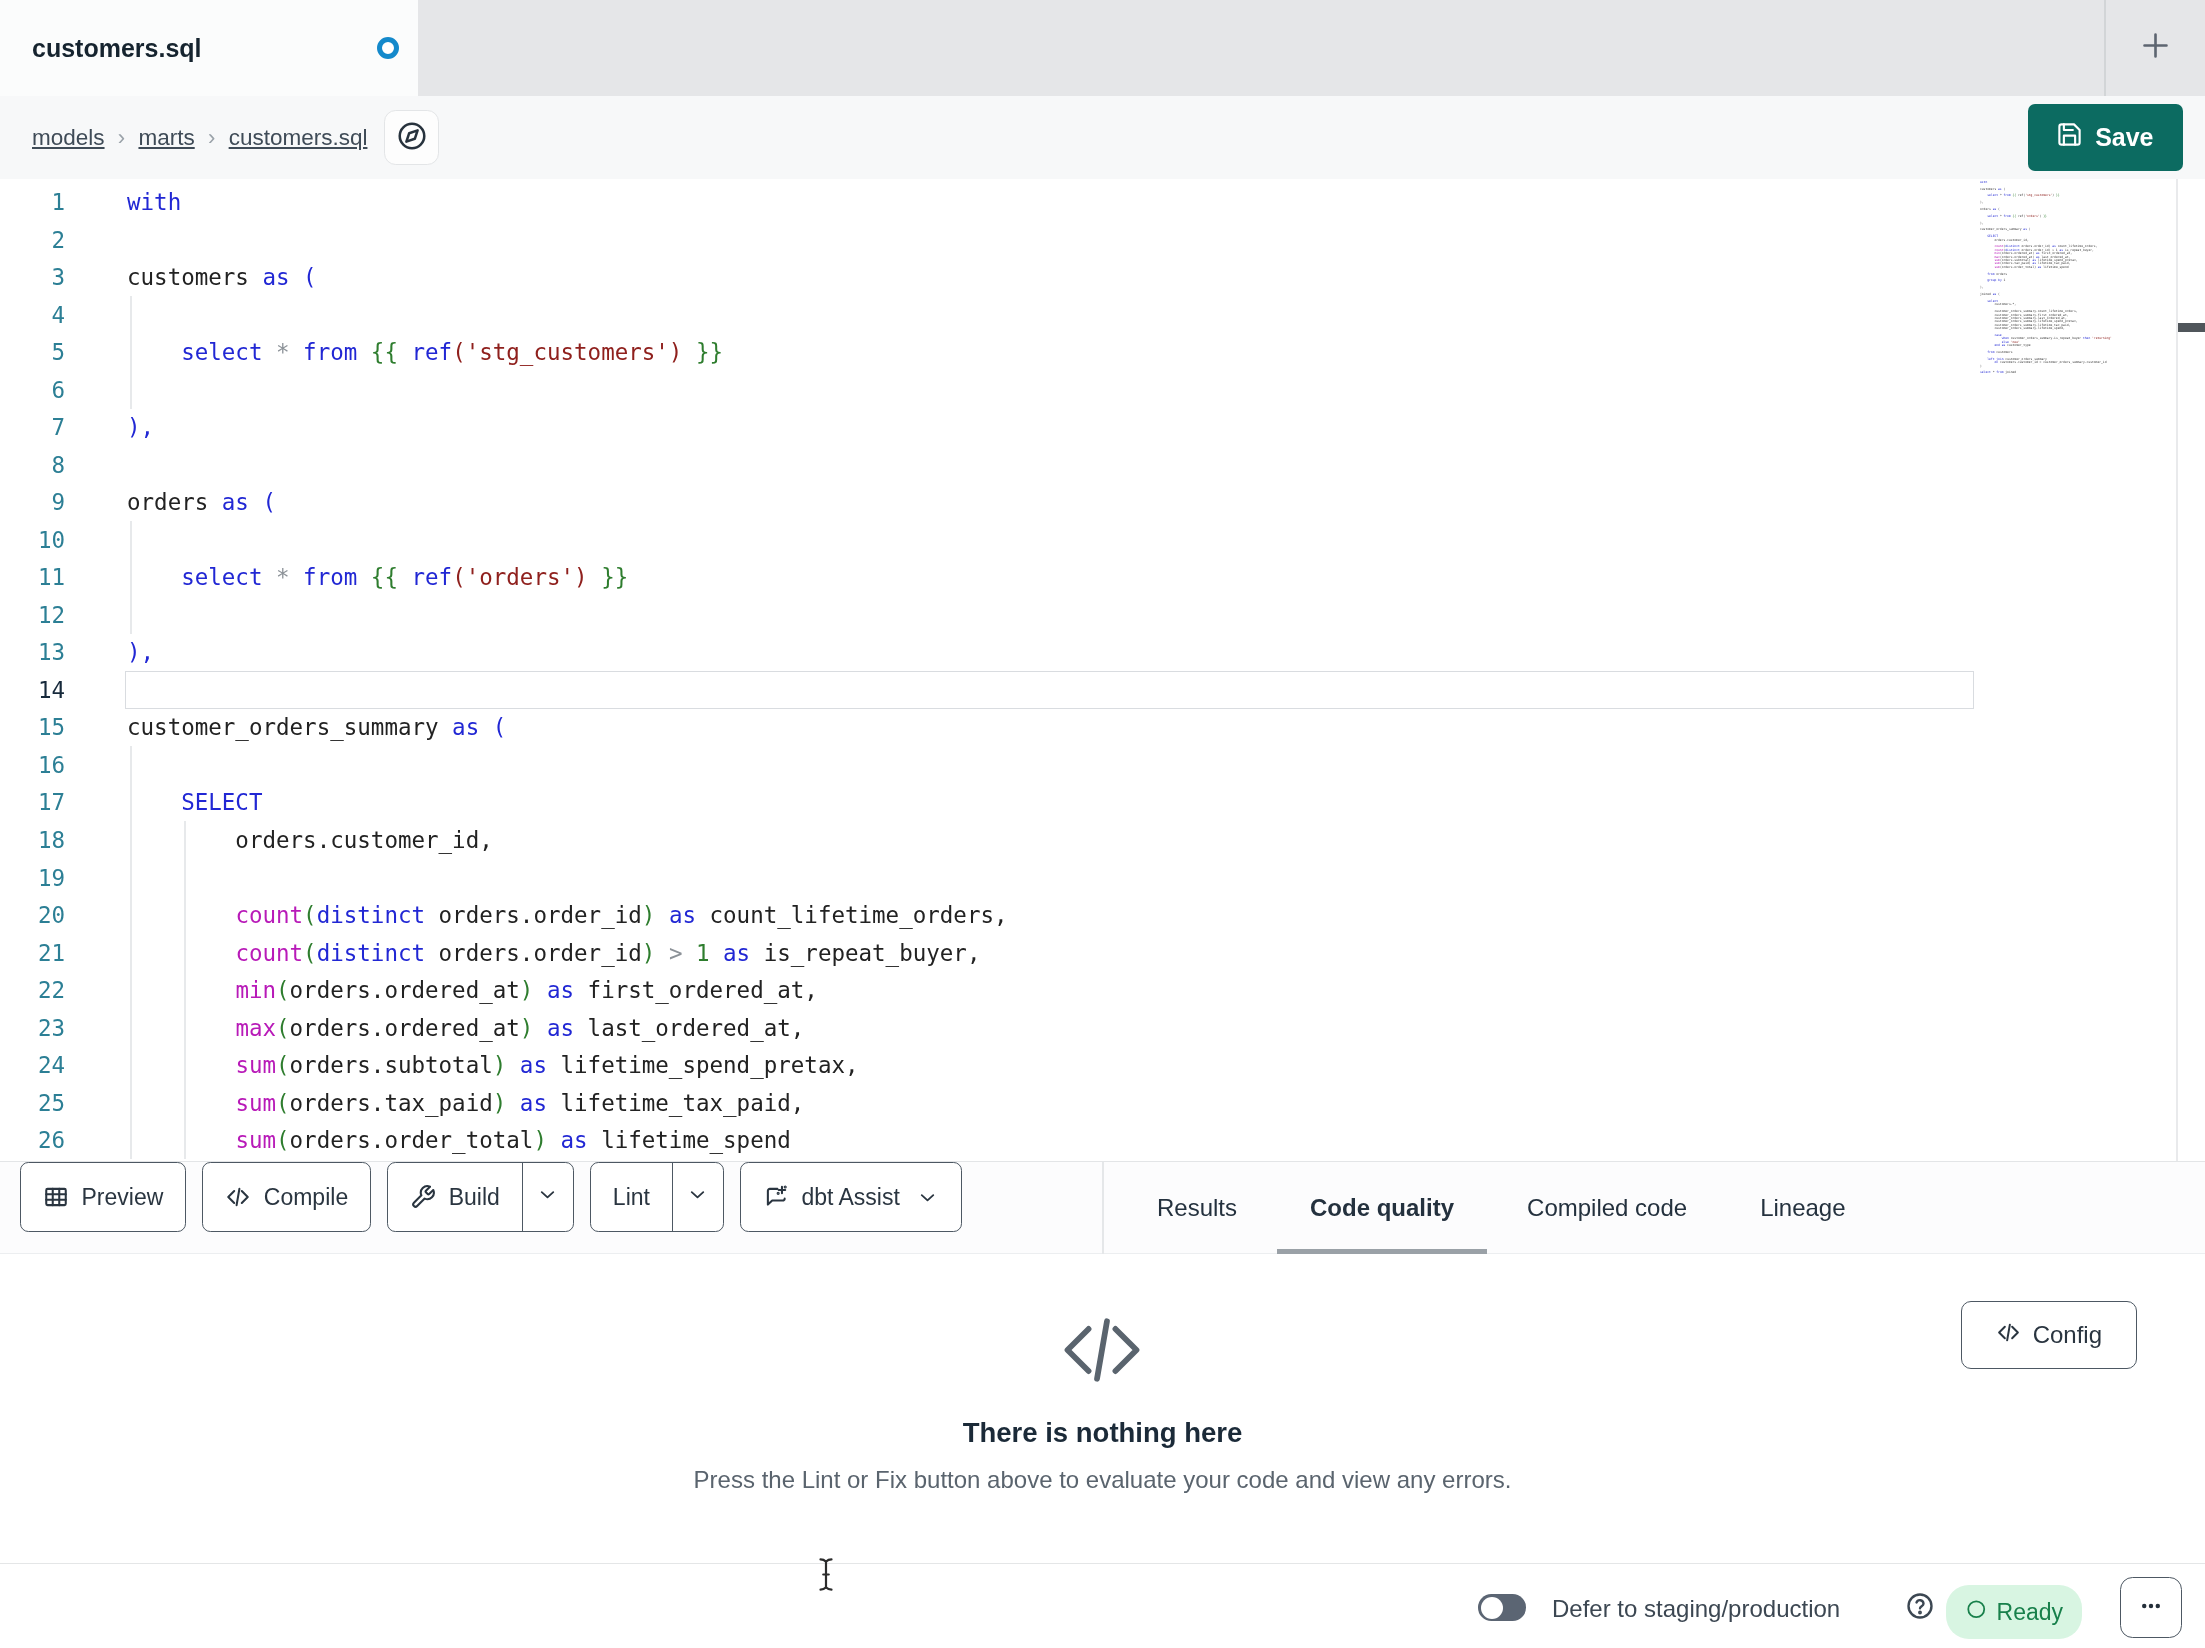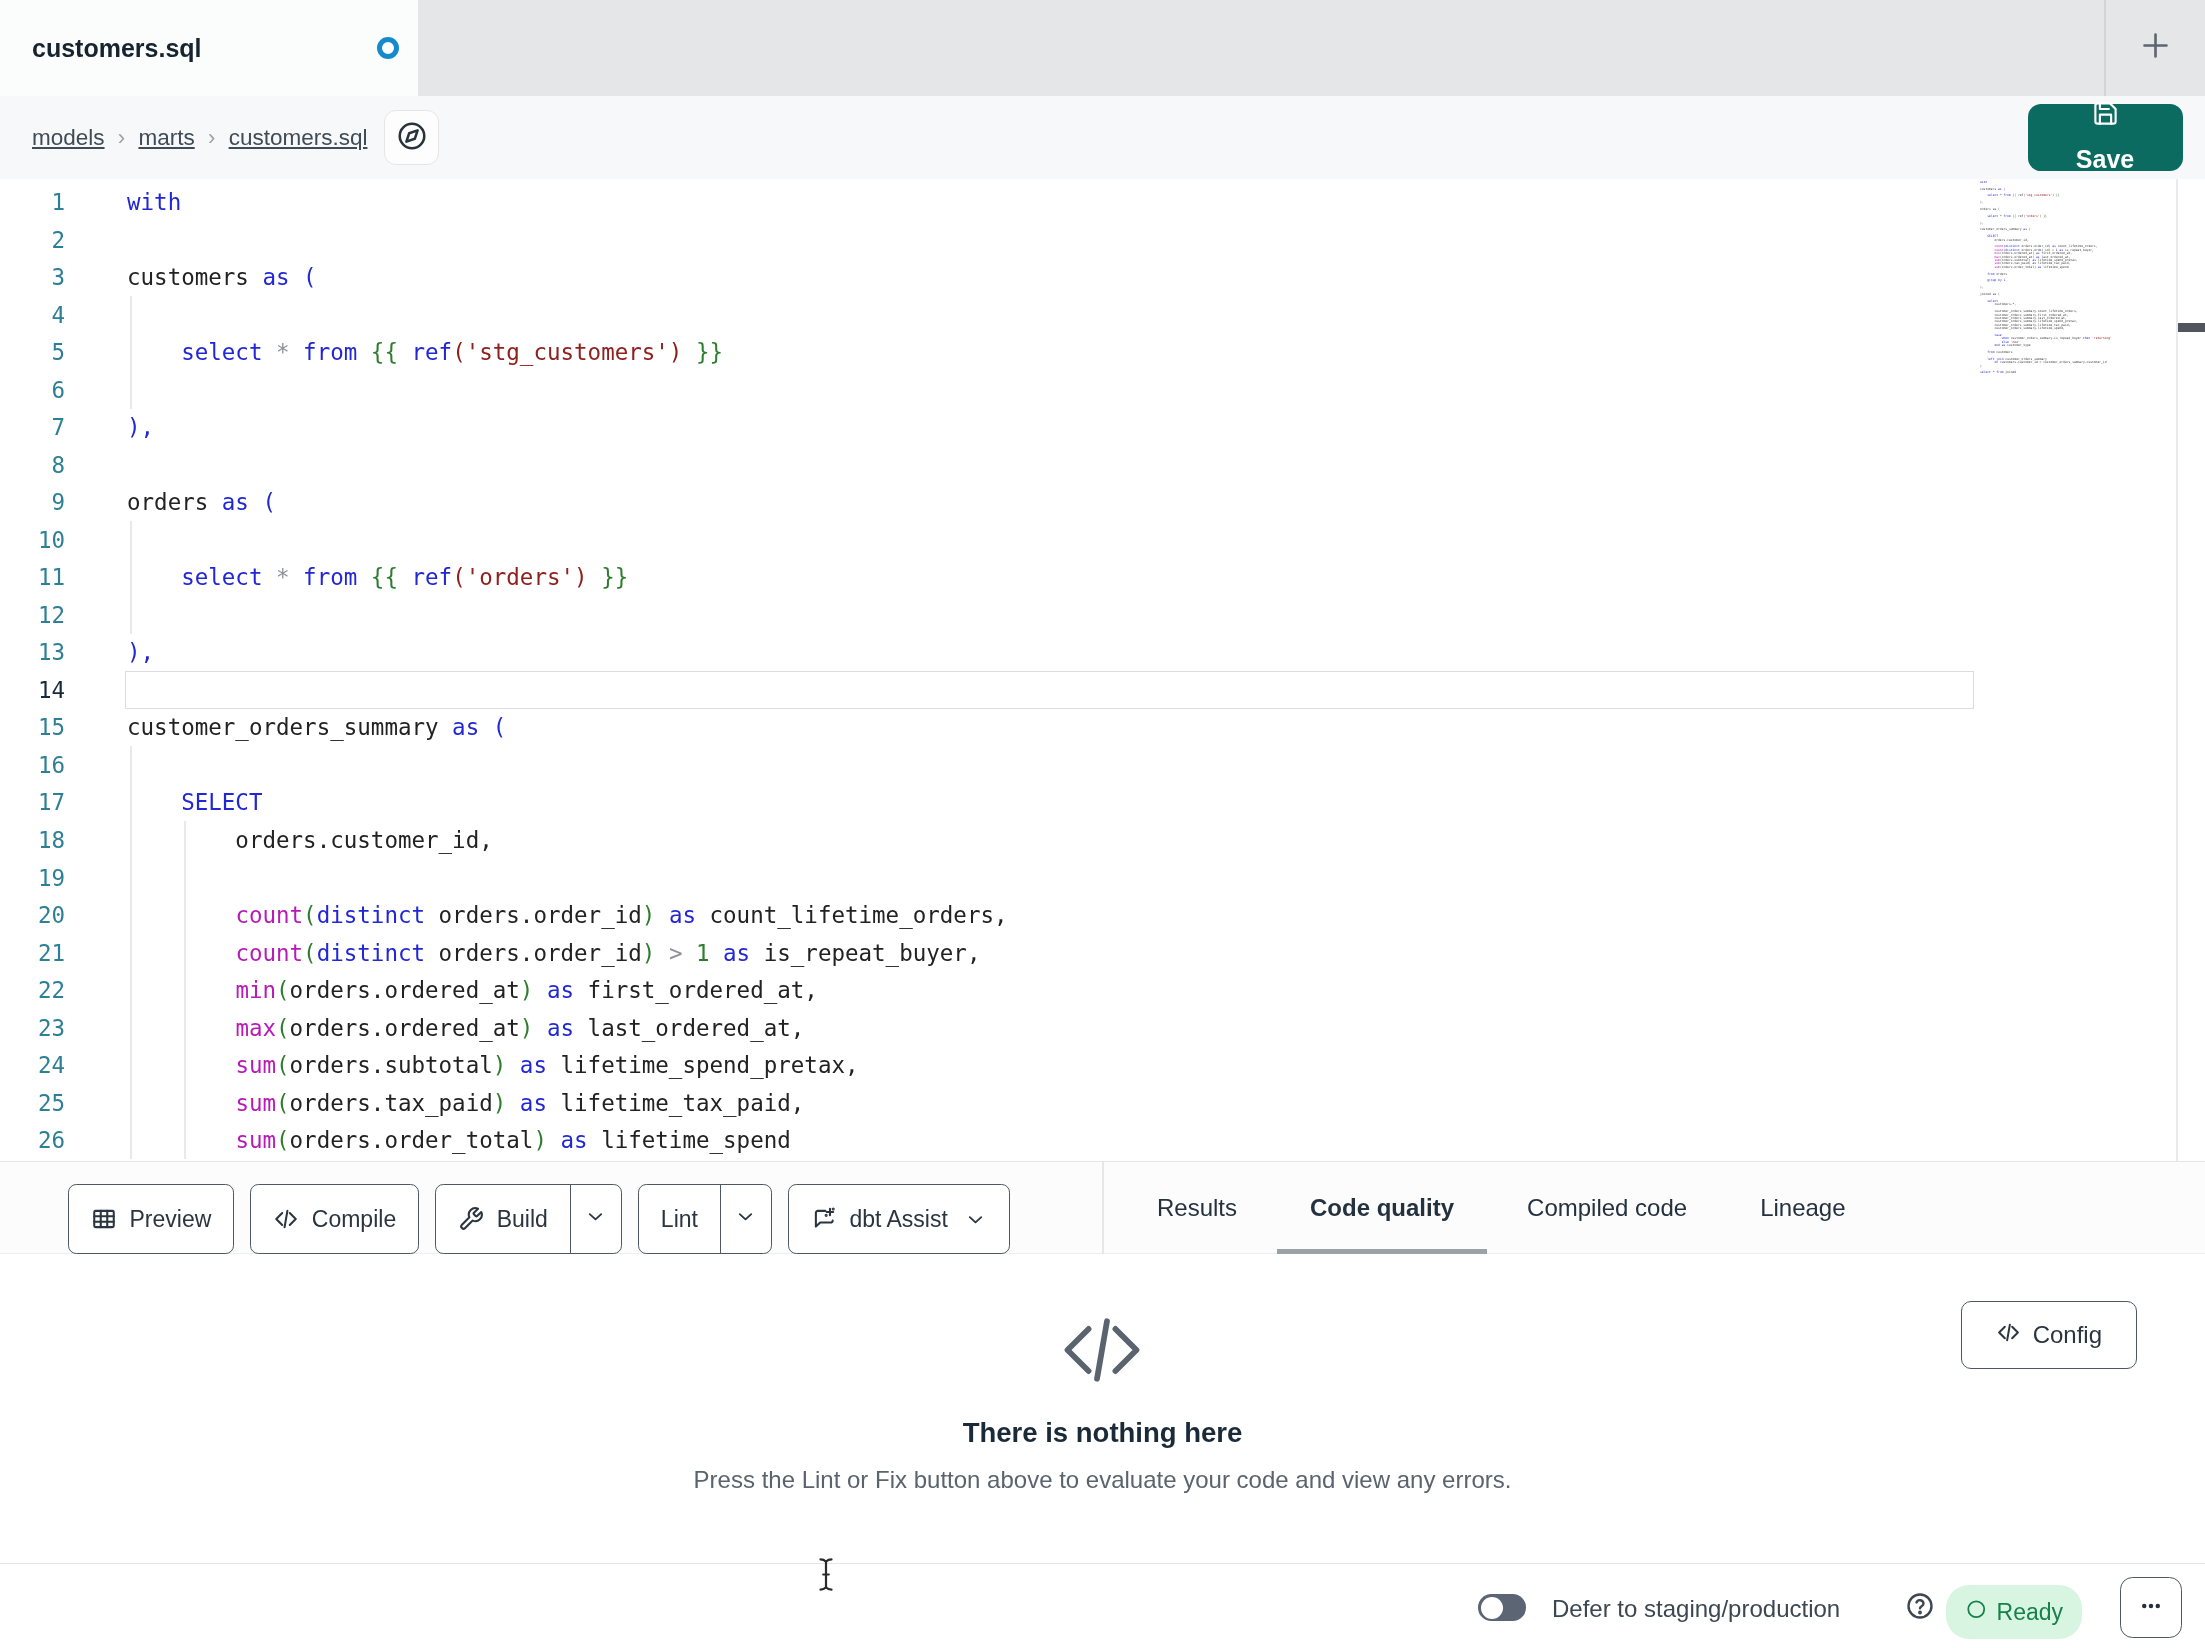--- a/index.html
+++ b/index.html
@@ -18,23 +18,23 @@
               color:#5d6570;display:flex;align-items:center;justify-content:center;cursor:pointer;}
 
   
   .crumb-row{position:absolute;left:0;top:96px;width:2205px;height:83px;background:#f7f8f9;
              border-bottom:0.8px solid #eef0f2;display:flex;align-items:center;}
   .crumbs{display:flex;align-items:center;margin-left:32px;font-size:22.5px;color:#3f4b57;gap:13.3px;}
   .crumb{cursor:pointer;text-decoration:underline;}
   .crumb-sep{color:#9aa2a9;font-size:22px;}
   .compass-btn{margin-left:16.7px;width:55px;height:55px;border-radius:11.7px;border:1.7px solid #e3e5e7;
                background:#fdfdfd;display:flex;align-items:center;justify-content:center;color:#27323d;cursor:pointer;}
-  .save-btn{position:absolute;right:22.5px;top:7.5px;height:67px;min-width:155px;border:none;border-radius:13px;
+  .save-btn{position:absolute;right:22.5px;top:7.5px;height:67px;min-width:155px;border:none;border-radius:7px;
             background:#0c6b61;color:#ffffff;font-size:25px;font-weight:600;display:flex;align-items:center;
-            justify-content:center;gap:11.7px;padding:0 25px;cursor:pointer;font-family:"Liberation Sans",sans-serif;flex-direction:column;}
+            justify-content:center;gap:11.7px;padding:0 25px;cursor:pointer;font-family:"Liberation Sans",sans-serif;}
 
   
   .editor{position:absolute;left:0;top:179px;width:2205px;height:982px;background:#ffffff;overflow:hidden;}
   .code-line{position:absolute;left:0;height:38px;width:2205px;display:flex;align-items:center;}
   .ln{position:absolute;left:0;width:65px;text-align:right;font-family:"DejaVu Sans Mono",monospace;
       font-size:22.5px;color:#2c7f95;}
   .ln.cur{color:#16293b;}
   .code-text{position:absolute;left:127px;white-space:pre;font-family:"DejaVu Sans Mono",monospace;
              font-size:22.5px;color:#222;}
   .tok-k{color:#2127d4;} .tok-f{color:#b81ab8;} .tok-s{color:#8f201d;}
@@ -46,21 +46,21 @@
   .minimap pre{margin:0;font-family:"DejaVu Sans Mono",monospace;font-size:3px;line-height:3.4px;
                color:#3a3a3a;white-space:pre;}
   .minimap .tok-k{color:#2127d4;} .minimap .tok-f{color:#b81ab8;}
   .minimap .tok-s{color:#8f201d;} .minimap .tok-g{color:#2e7d2e;}
   .mini-divider{position:absolute;left:2176px;top:0;width:1.7px;height:982px;background:#e9eaec;}
   .scroll-thumb{position:absolute;left:2178px;top:144px;width:27.5px;height:9.2px;background:#50565b;cursor:pointer;}
 
   
   .toolbar{position:absolute;left:0;top:1161px;width:2205px;height:93px;background:#fcfcfd;
            border-top:1.7px solid #e3e5e7;border-bottom:0.8px solid #eceef0;box-sizing:border-box;}
-  .tb-left{position:absolute;left:20px;top:0;height:92px;display:flex;align-items:flex-end;gap:16px;margin-left:48px;}
+  .tb-left{position:absolute;left:20px;top:0;height:92px;display:flex;align-items:flex-start;gap:16px;}
   .tb-btn{display:flex;align-items:stretch;height:68px;border:1.7px solid #4d5863;border-radius:8.3px;
           background:#ffffff;color:#2a3540;font-size:23px;font-family:"Liberation Sans",sans-serif;
           overflow:hidden;cursor:pointer;padding:0;}
   .tb-main{display:flex;align-items:center;gap:12.5px;padding:0 22px;}
   .tb-caret{display:flex;align-items:center;justify-content:center;width:50px;border-left:1.7px solid #4d5863;}
   .tb-chevron{display:flex;align-items:center;margin-left:3.3px;}
   .tb-divider{position:absolute;left:1102px;top:0;width:1.7px;height:92px;background:#e5e7e9;}
   .rtabs{position:absolute;left:1103px;top:0;right:0;height:92px;display:flex;align-items:center;
          padding-left:54px;gap:73px;}
   .rtab{position:relative;height:92px;display:flex;align-items:center;font-size:24px;color:#24313e;cursor:pointer;}

